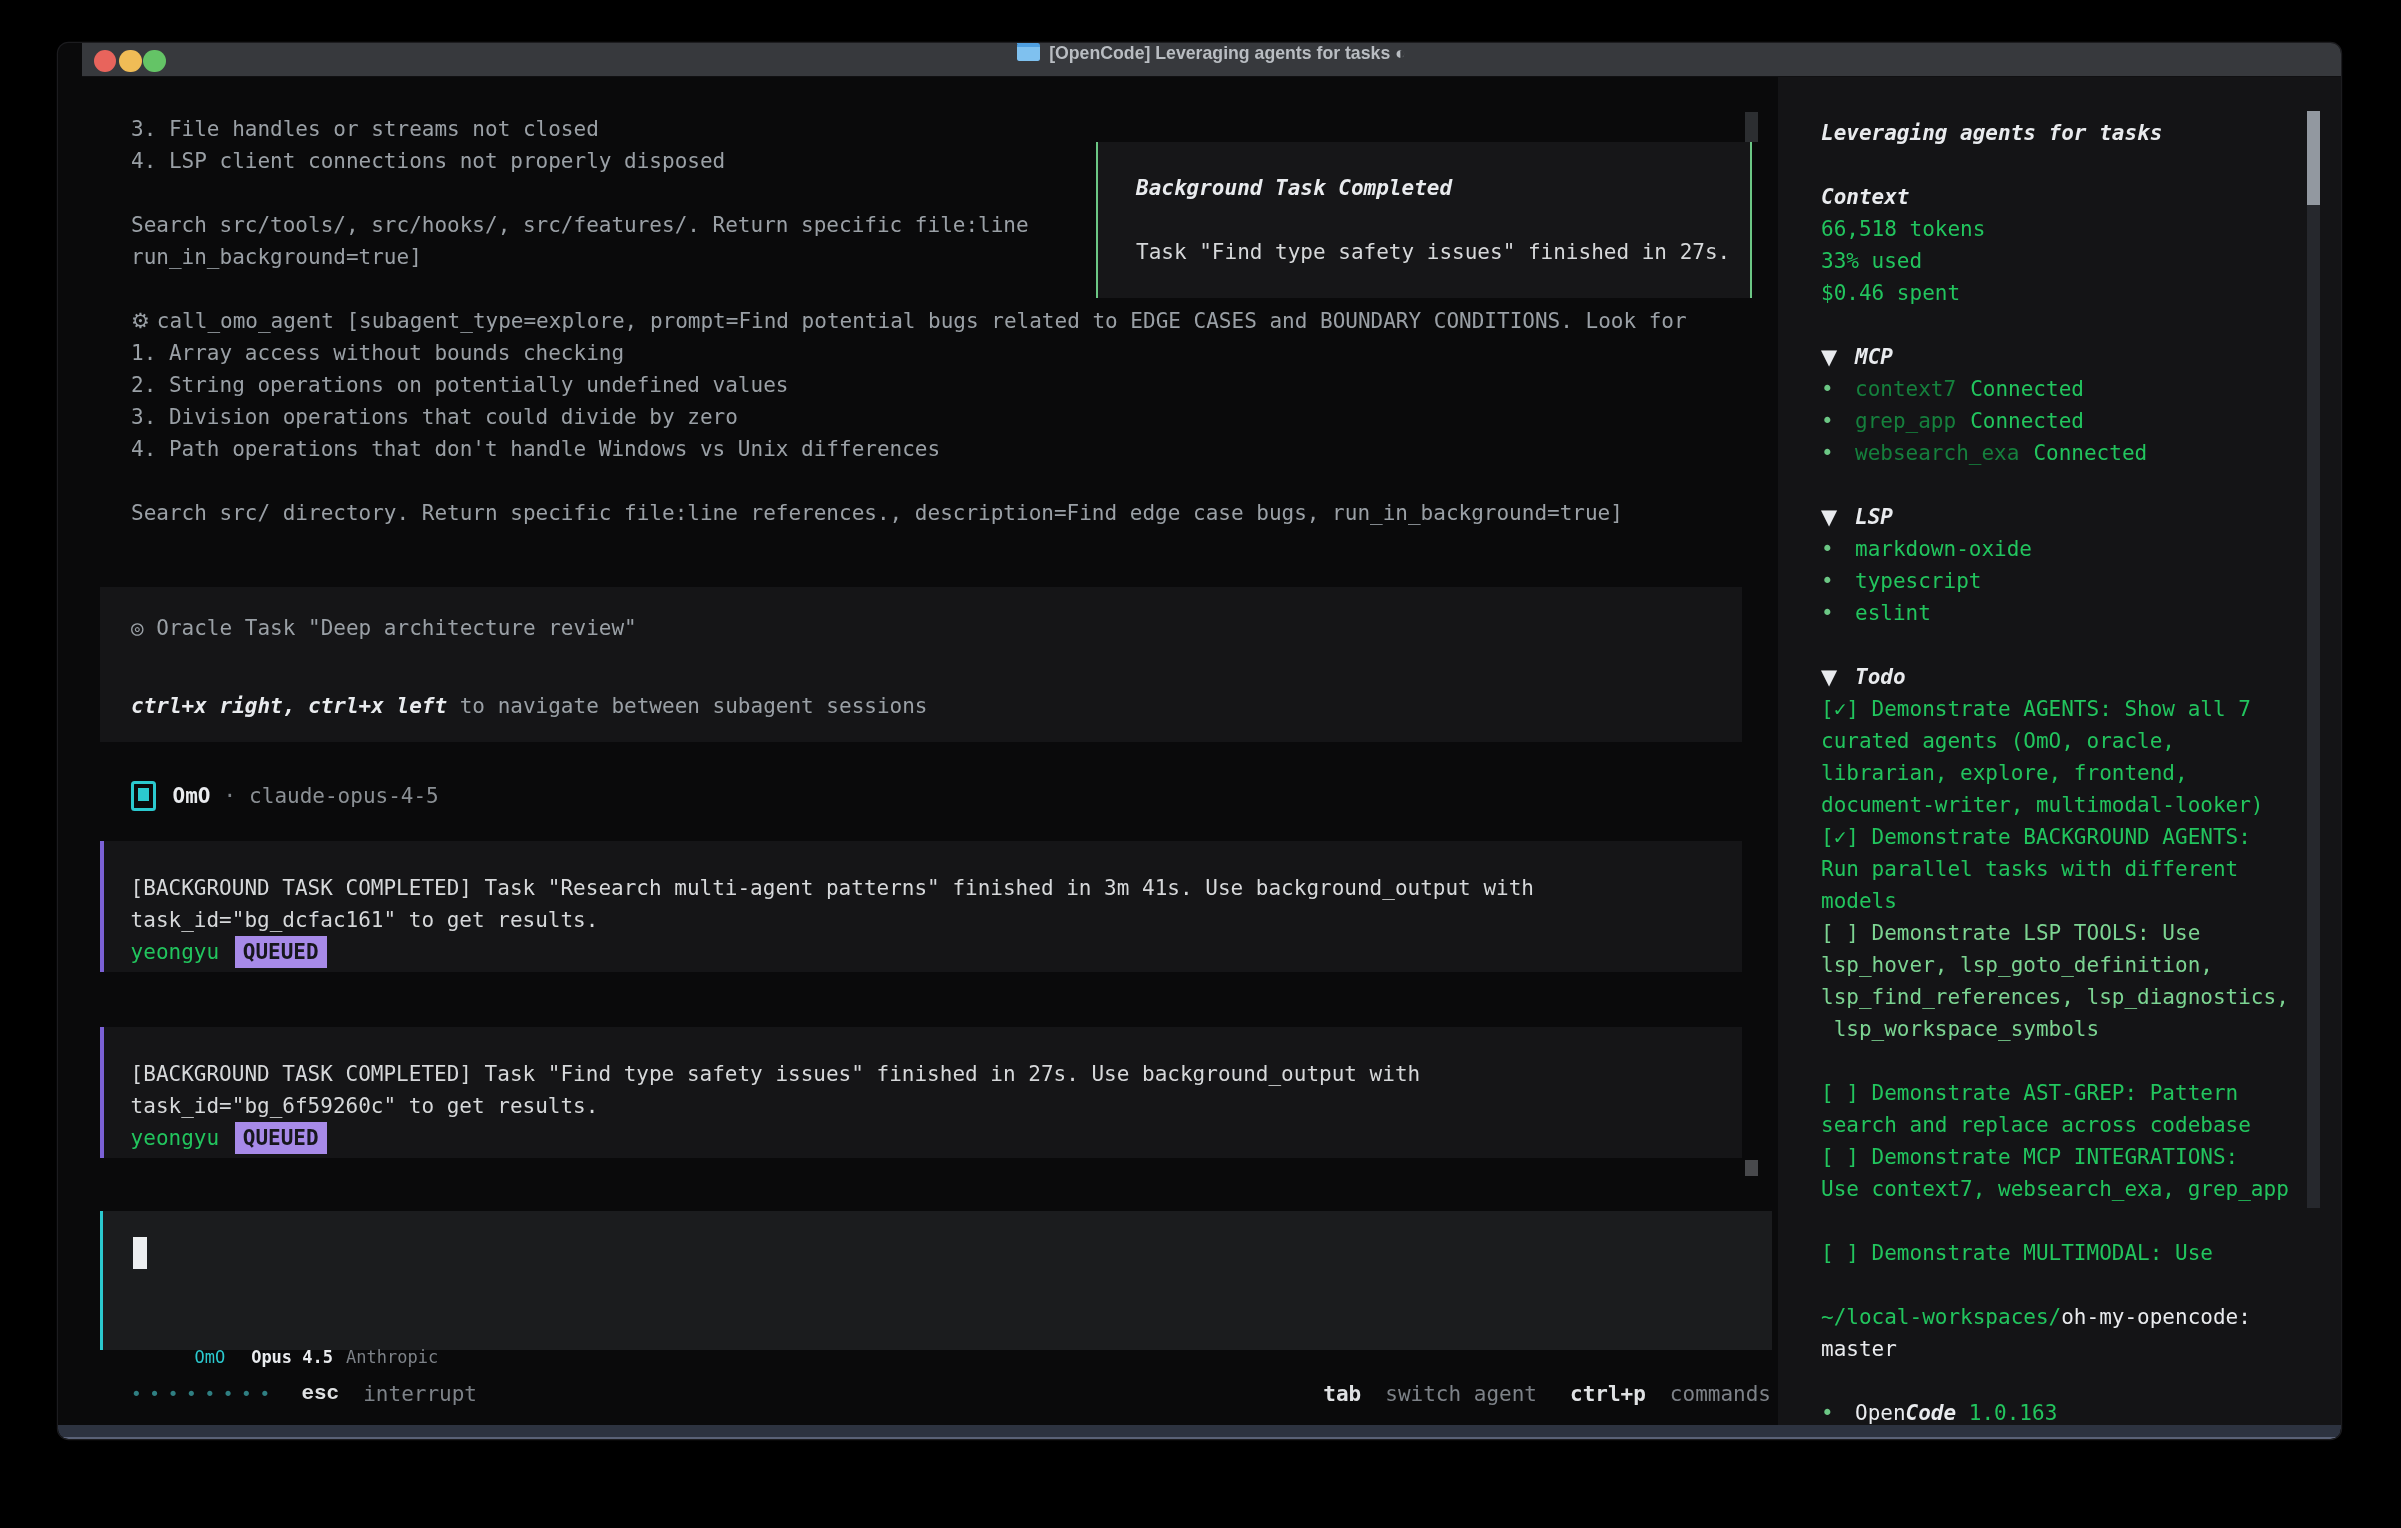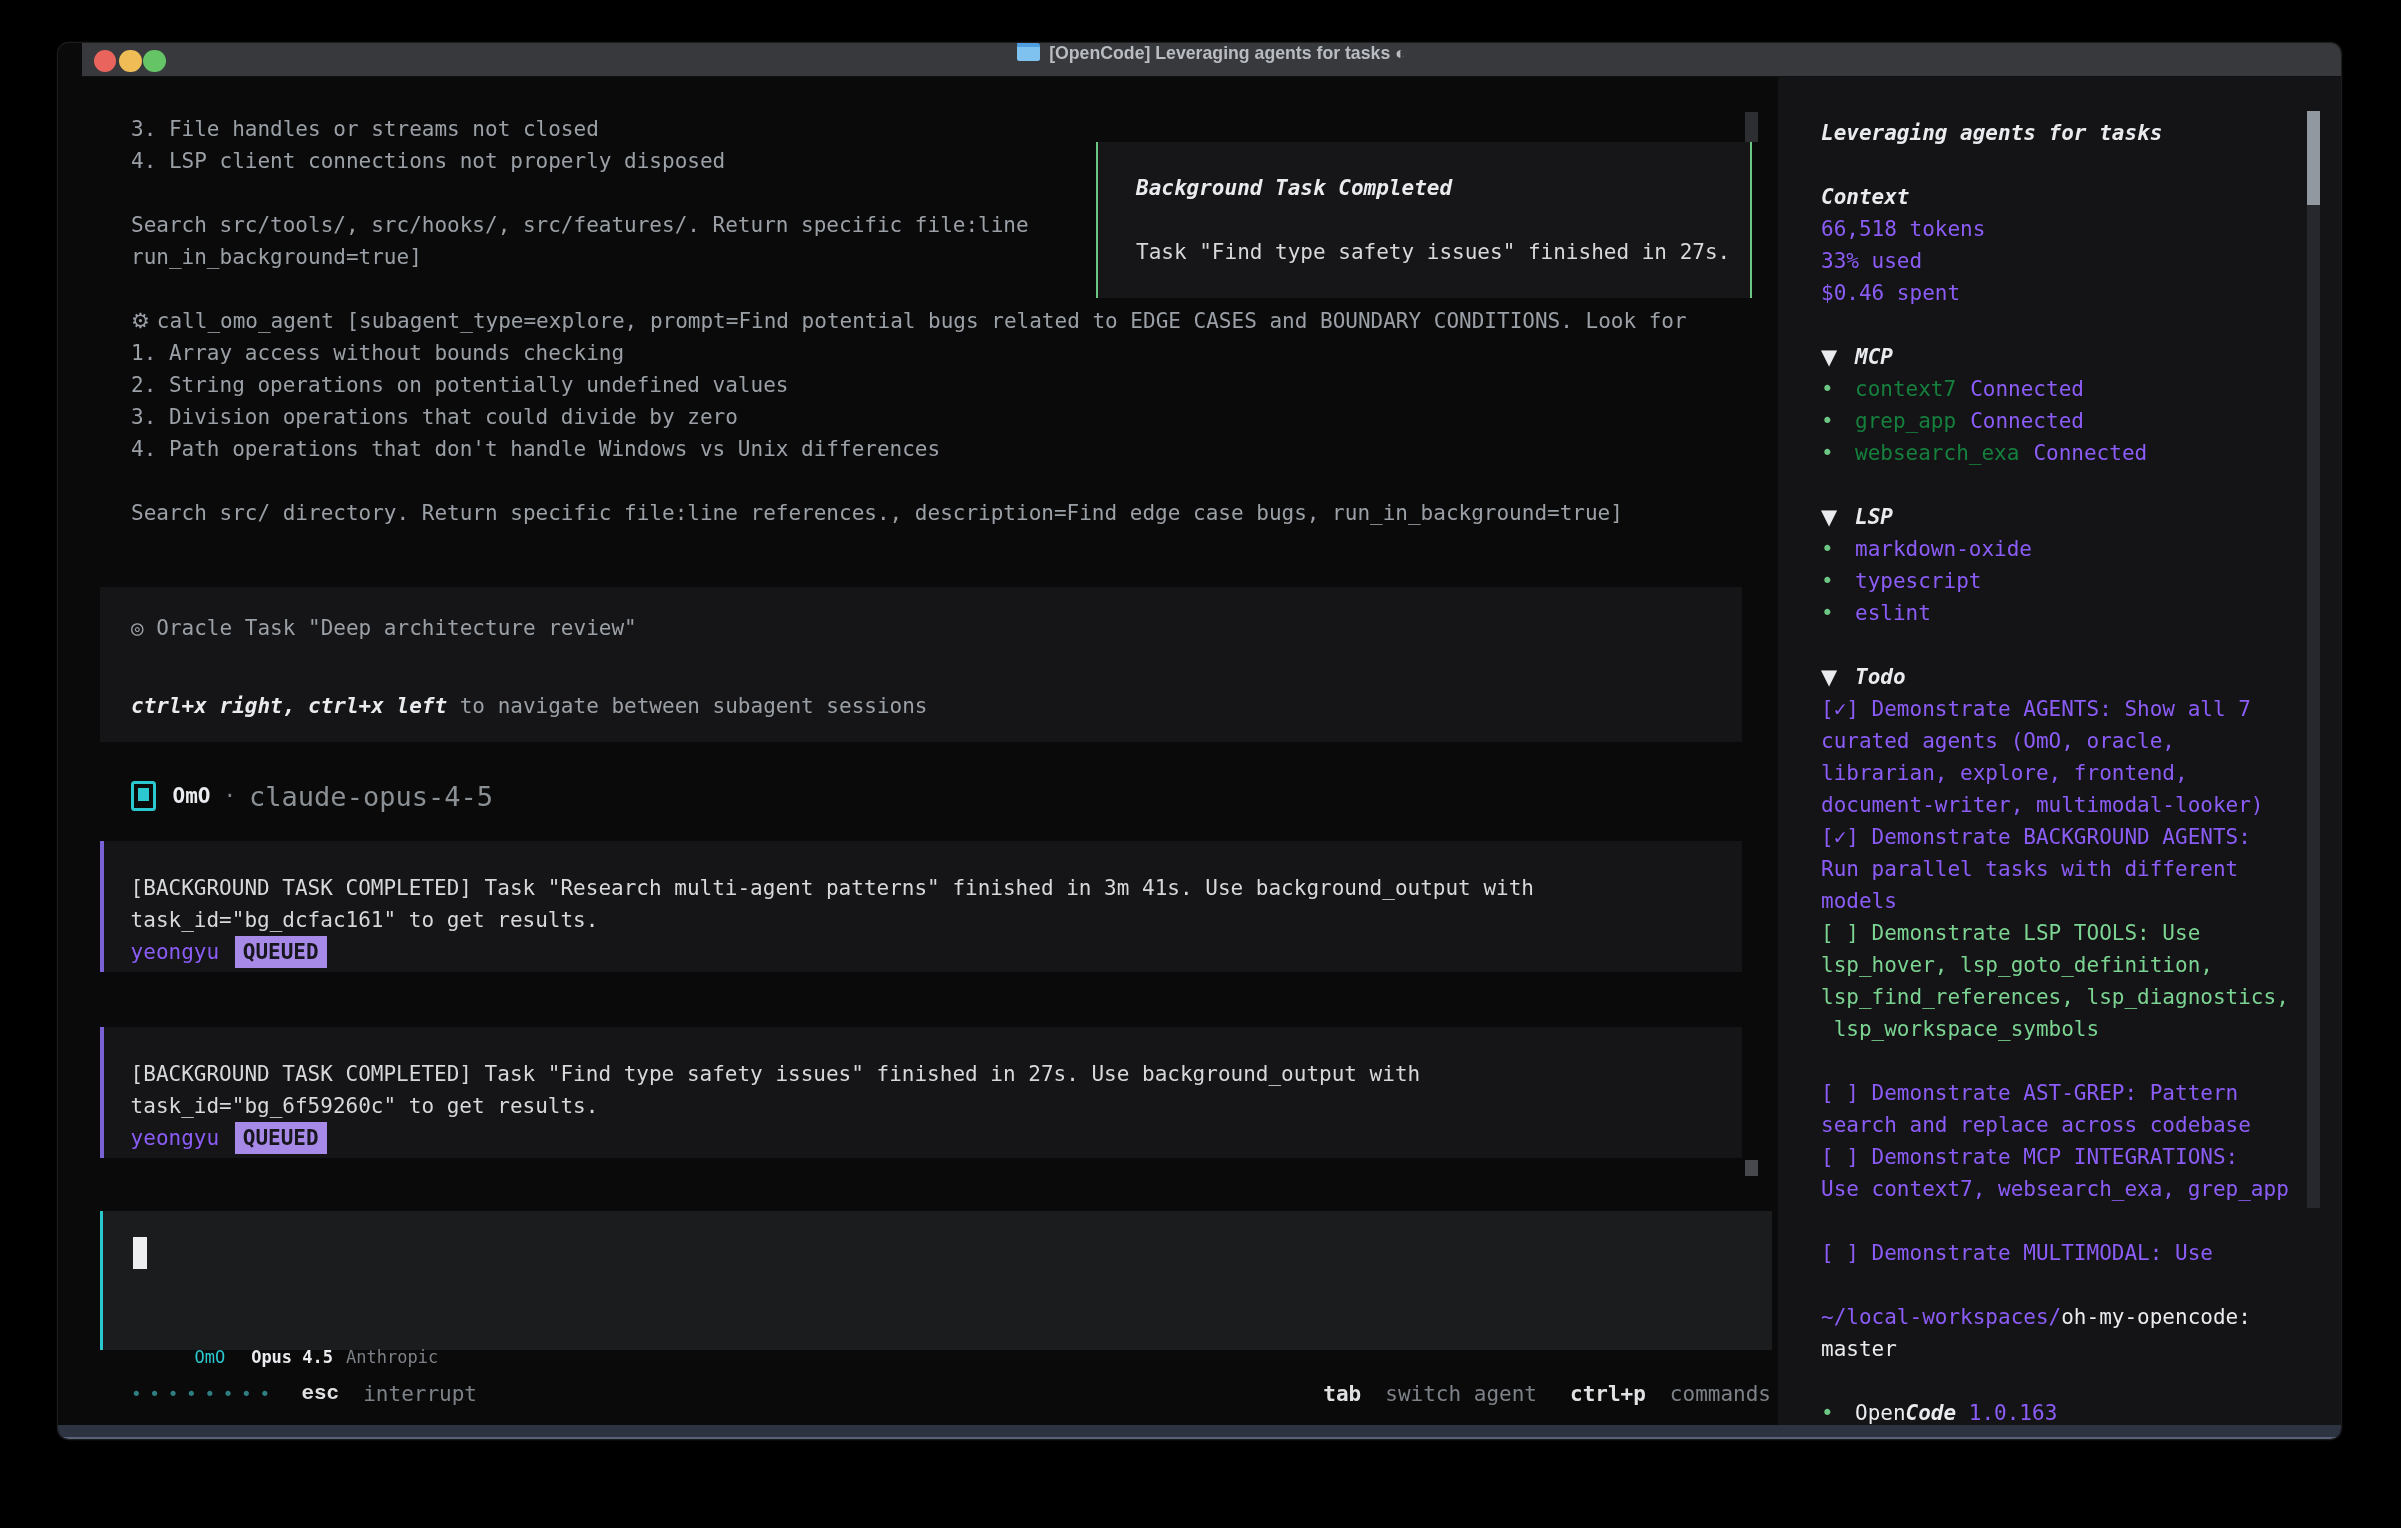--- a/index.html
+++ b/index.html
@@ -26,21 +26,21 @@
   .folder-icon { display:inline-block; width:22.5px; height:17.7px; background:#4f9fe0;
     border-radius:2.4px; position:relative; margin-right:9.5px; vertical-align:-3px; }
   .folder-icon::before { content:""; position:absolute; top:-3.5px; left:0; width:9.5px; height:4.7px;
     background:#4f9fe0; border-radius:1.8px 1.8px 0 0; }
   .folder-icon::after { content:""; position:absolute; left:0; right:0; top:3.5px; bottom:0;
     background:#7fc1ef; border-radius:0 0 2.4px 2.4px; }
 
   
   .line { height:32px; line-height:32px; white-space:pre; font-size:21px; }
   .t-grey  { color:#9aa0a6; }
-  .t-dim   { color:#8b5cf6; }
+  .t-dim   { color:#22c55e; }
   .t-white { color:#d6d8da; }
   .t-bright{ color:#e9ebee; }
   .t-bold  { font-weight:bold; color:#e9ebee;font-style:italic; }
   .t-green { color:#7cd492; }
   .t-cyan  { color:#2bc9cf; }
 
   
   .transcript { position:absolute; left:73px; top:70px; }
   .icon-gear { font-family:"DejaVu Sans", sans-serif; color:#9aa0a6; margin-right:7px; }
 
@@ -61,21 +61,21 @@
 
   
   .agent-header { position:absolute; left:73px; top:736px; height:34px;
     display:flex; align-items:center; }
   .agent-icon { display:inline-block; width:25px; height:29.5px; border:3px solid #2bc9cf;
     border-radius:3.5px; position:relative; background:#0a0a0b; }
   .agent-icon::after { content:""; position:absolute; left:4.1px; top:4.1px; width:10.6px; height:13px;
     background:#2bc9cf; }
   .agent-header .name { font-size:21px; font-weight:bold; color:#e9ebee; margin-left:16.5px; }
   .agent-header .sep  { font-size:21px; color:#7d8288; margin-left:13px; }
-  .agent-header .model{ font-size:27px; color:#8b9095; margin-left:13px; }
+  .agent-header .model{ font-size:21px; color:#8b9095; margin-left:13px; }
 
   
   .task-block {
     position:absolute; left:42px; width:1642px; height:131px;
     background:#151517; border-left:4.1px solid #7b61d6; padding:31px 0 0 26.6px;
   }
   .task-1 { top:798px; }
   .task-2 { top:984px; }
   .badge { display:inline-block; background:#a78ae8; color:#17171d; font-weight:bold;
     padding:0 8.3px; margin-left:15.4px; }

